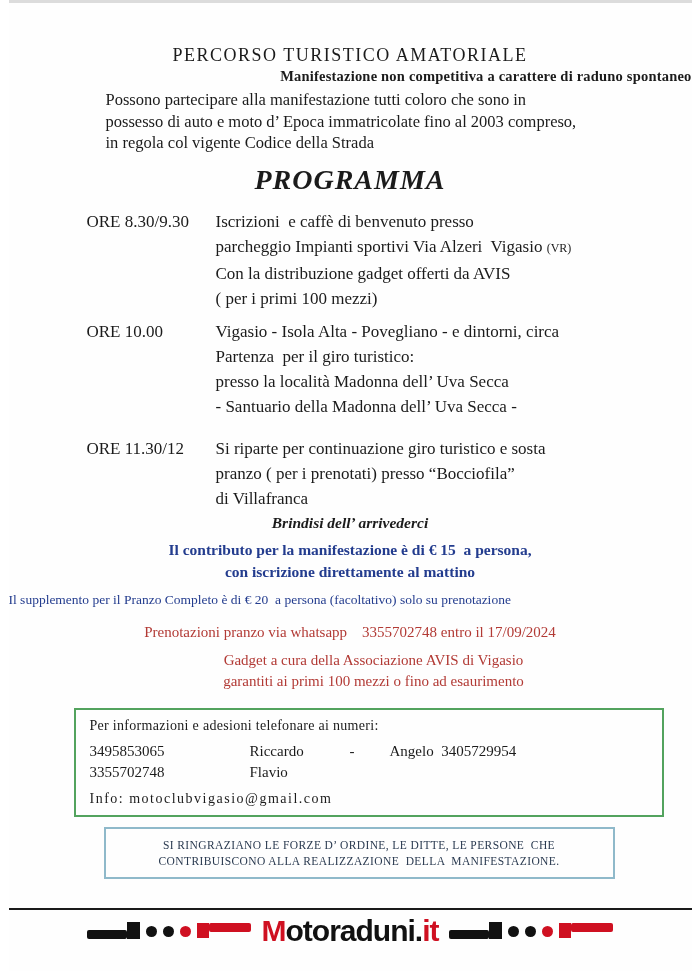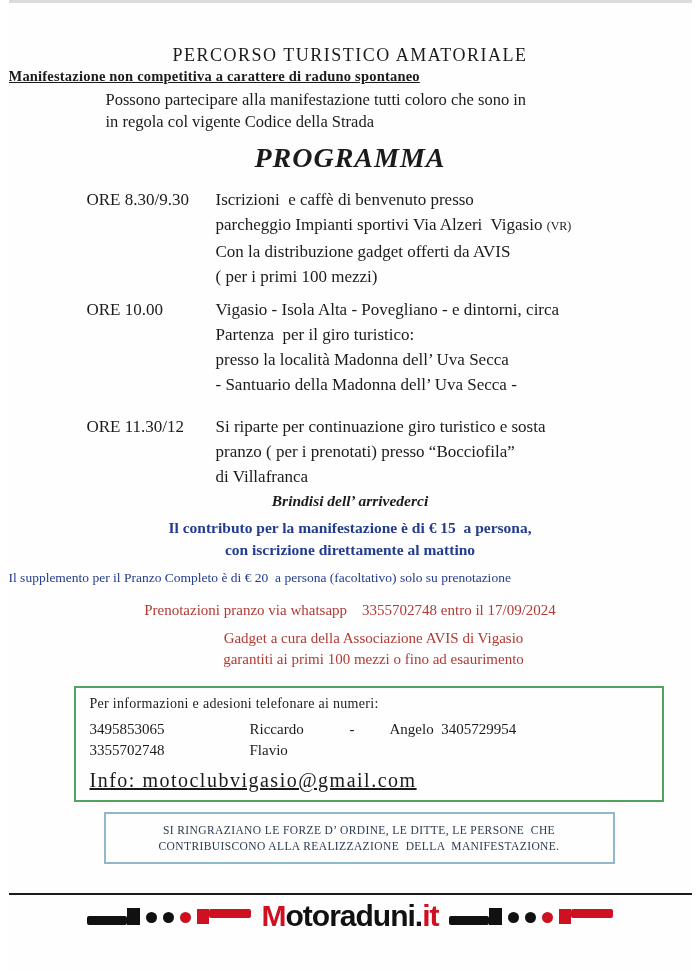--- a/index.html
+++ b/index.html
@@ -11,21 +11,21 @@
     background:#fefefe;
     border-top:3px solid #dcdcdc;
     font-family:"Liberation Serif", serif;
     color:#1b1b1b;
     overflow:hidden;
   }
   .nowrap { white-space:pre; }
 
   
   .doc-title { margin-top:42px; text-align:center; font-size:18px; letter-spacing:1.5px; }
-  .doc-subtitle { margin-top:2px; text-align:left; font-size:14.5px; font-weight:bold; letter-spacing:.2px;text-decoration:underline; }
+  .doc-subtitle { margin-top:2px; text-align:right; font-size:14.5px; font-weight:bold; letter-spacing:.2px; }
   .intro { margin-top:4px; padding-left:97px; font-size:16.5px; line-height:21.5px; }
 
   .programma { margin-top:10px; text-align:center; font-size:28px; font-weight:bold; font-style:italic; letter-spacing:1px; }
 
   
   .schedule { padding-left:78px; }
   .entry { display:flex; font-size:17px; line-height:25px; }
   .entry-1 { margin-top:13px; }
   .entry-2 { margin-top:8px; }
   .entry-3 { margin-top:17px; }
@@ -44,21 +44,21 @@
   
   .contact-box {
     margin:16px 28px 8px 65px;
     border:2px solid #53a35e;
     padding:8px 8px 8px 14px;
     font-size:14.5px;
   }
   .contact-header { font-size:14px; letter-spacing:.3px; }
   .contact-grid { margin-top:7px; display:grid; grid-template-columns:160px 100px 40px auto; font-size:15px; line-height:21px; }
   .contact-grid .dash { text-align:left; }
-  .contact-info { margin-top:8px; font-size:20px; letter-spacing:1.5px;text-decoration:underline; }
+  .contact-info { margin-top:8px; font-size:14px; letter-spacing:1.5px; }
 
   
   .thanks-box {
     margin:10px 77px 0 95px;
     border:2px solid #8fb9ca;
     padding:8px 4px;
     text-align:center;
     color:#2a3a50;
     font-size:11.5px;
     line-height:16px;
@@ -84,20 +84,21 @@
 </head>
 <body>
 
 <div class="page">
 
   <div class="doc-title nowrap">PERCORSO TURISTICO AMATORIALE</div>
   <div class="doc-subtitle nowrap">Manifestazione non competitiva a carattere di raduno spontaneo</div>
 
   <div class="intro">
     <div class="nowrap">Possono partecipare alla manifestazione tutti coloro che sono in</div>
+    <div class="nowrap">possesso di auto e moto d’ Epoca immatricolate fino al 2003 compreso,</div>
     <div class="nowrap">in regola col vigente Codice della Strada</div>
   </div>
 
   <div class="programma">PROGRAMMA</div>
 
   <div class="schedule">
 
     <div class="entry entry-1">
       <div class="time nowrap">ORE 8.30/9.30</div>
       <div class="lines">

